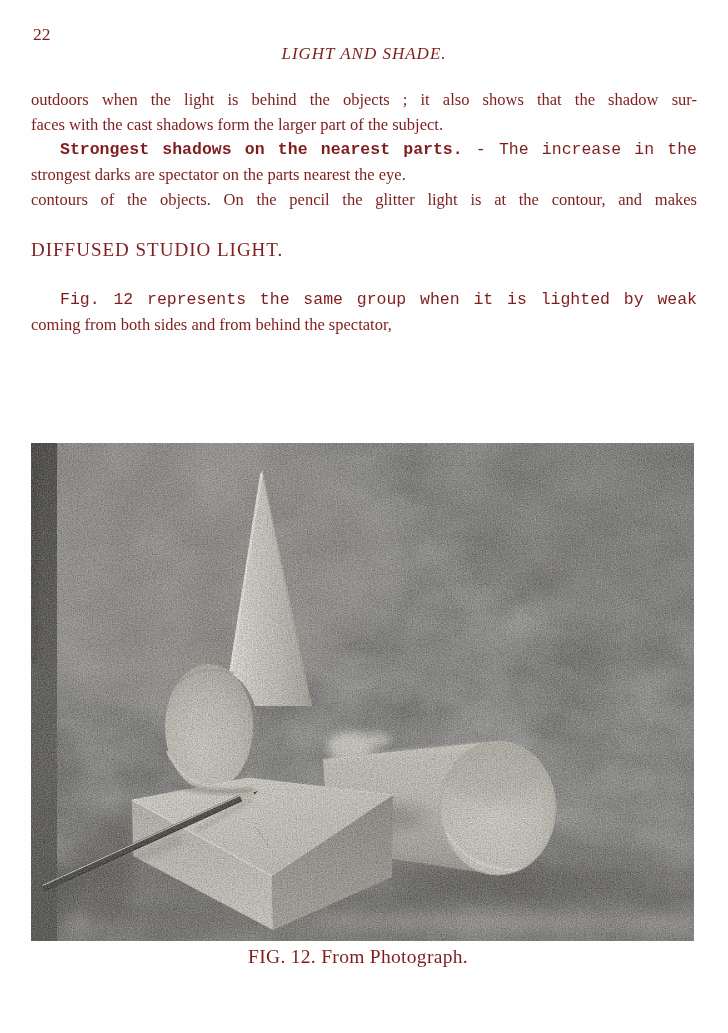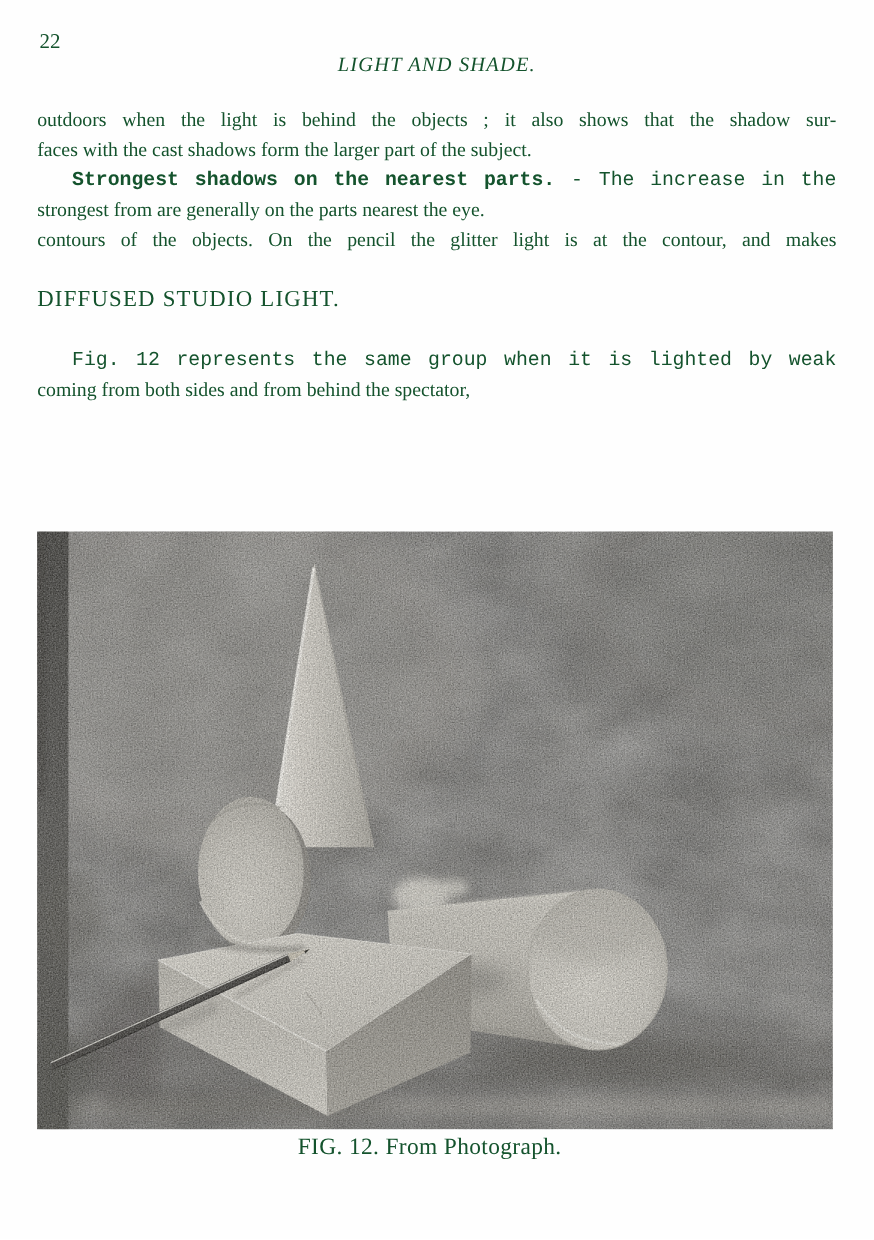--- a/index.html
+++ b/index.html
@@ -1,18 +1,18 @@
 <!DOCTYPE html>
 <html><head>
 <meta charset="utf-8">
 <style>
   html,body{margin:0;padding:0;background:#ffffff;}
   .sheet{
     position:relative;width:728px;height:1033px;background:#fefefe;
-    font-family:"Liberation Serif", serif;color:#14532d;overflow:hidden;
+    font-family:"Liberation Serif", serif;color:#7f1d1d;overflow:hidden;
   }
   .page-number{position:absolute;left:33px;top:24px;font-size:17.5px;}
   .running-head{
     position:absolute;left:0;right:0;top:44px;text-align:center;
     font-style:italic;font-size:17px;letter-spacing:1px;
   }
   .body-text{position:absolute;left:31px;top:87px;width:666px;font-size:16.5px;line-height:25px;}
   .para{margin:0;}
   .line{display:block;text-align:justify;text-align-last:justify;height:25px;overflow:hidden;}
   .line.last{text-align:right;text-align-last:left;}
@@ -33,21 +33,21 @@
   <div class="page-number">22</div>
   <div class="running-head">LIGHT AND SHADE.</div>
 
   <div class="body-text">
     <div class="para">
       <span class="line">outdoors when the light is behind the objects ; it also shows that the shadow sur-</span>
       <span class="line last">faces with the cast shadows form the larger part of the subject.</span>
     </div>
     <div class="para">
       <span class="line indent"><b>Strongest shadows on the nearest parts.</b> <span>- The increase in the strength of the</span></span>
-      <span class="line last">strongest from are generally on the parts nearest the eye.</span>
+      <span class="line last">strongest darks are spectator on the parts nearest the eye.</span>
     </div>
     <div class="para">
       <span class="line">contours of the objects. On the pencil the glitter light is at the contour, and makes</span>
     </div>
     <div class="section-heading">DIFFUSED STUDIO LIGHT.</div>
     <div class="para">
       <span class="line indent">Fig. 12 represents the same group when it is lighted by weak diffused light</span>
       <span class="line last">coming from both sides and from behind the spectator,</span>
     </div>
   </div>

